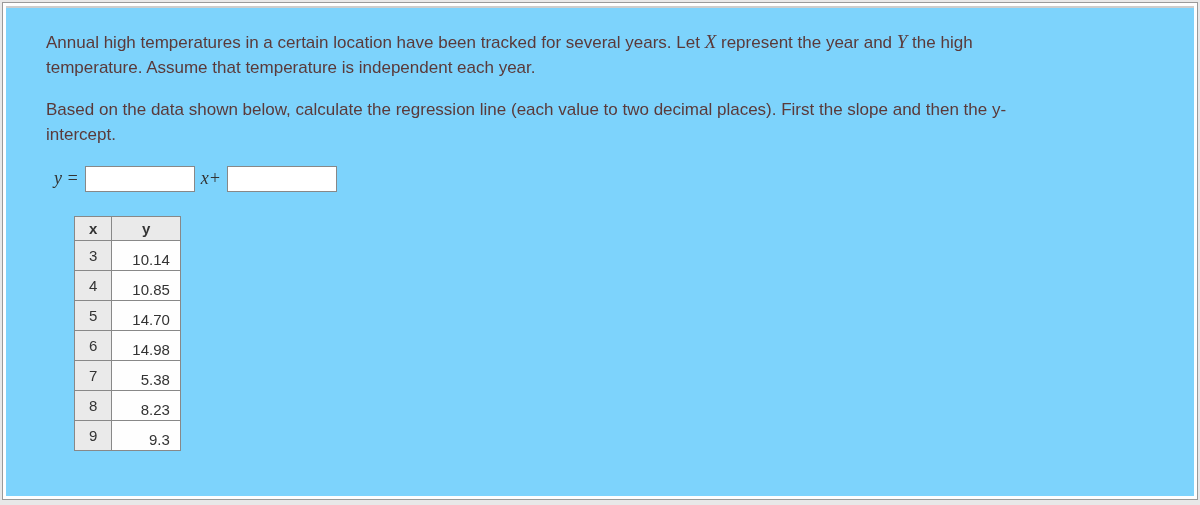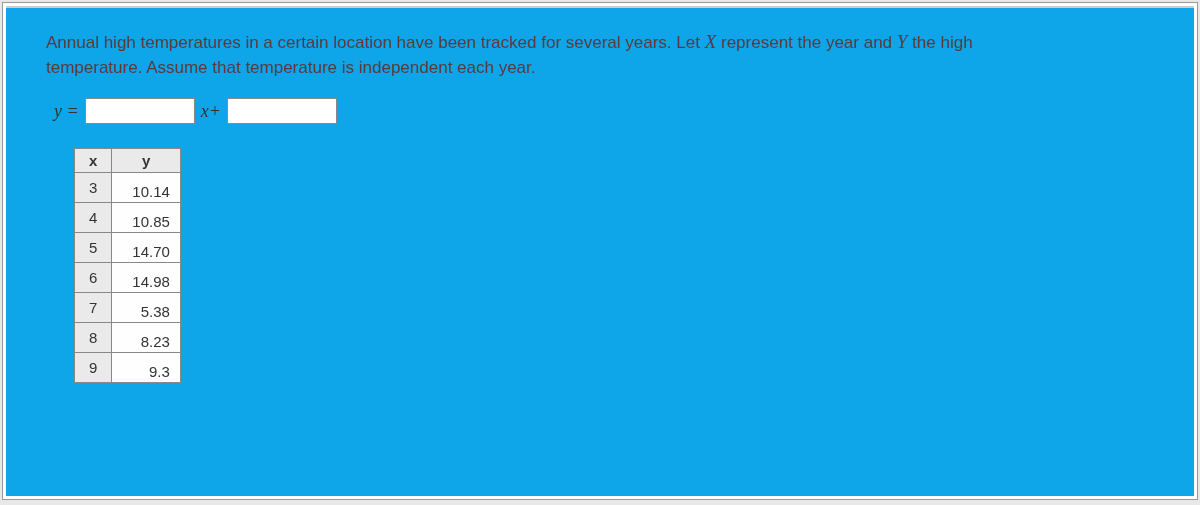--- a/index.html
+++ b/index.html
@@ -14,21 +14,21 @@
       height: 505px;
       position: relative;
     }
     .outer-frame {
       border: 1px solid #999;
       margin: 2px;
       padding: 3px;
       background: #fefefe;
     }
     .inner-frame {
-      background: #0ea5e9;
+      background: #7dd3fc;
       border-top: 2px solid #ccc;
       padding: 20px 40px 30px 40px;
       min-height: 490px;
     }
     .problem-text {
       color: #5a3a3a;
       font-size: 17px;
       line-height: 1.45;
       margin-bottom: 18px;
       max-width: 1000px;
@@ -90,20 +90,21 @@
 </head>
 <body>
 
 <div class="outer-frame">
   <div class="inner-frame">
 
     <p class="problem-text">
       <span>Annual high temperatures in a certain location have been tracked for several years. Let </span><span class="math-var">X</span><span> represent the year and </span><span class="math-var">Y</span><span> the high temperature. Assume that temperature is independent each year.</span>
     </p>
 
+    <p class="problem-text">Based on the data shown below, calculate the regression line (each value to two decimal places). First the slope and then the y-intercept.</p>
 
     <div class="equation-row">
       <span class="eq-label">y =</span>
       <input type="text" class="eq-input" value="" style="">
       <span class="eq-label">x+</span>
       <input type="text" class="eq-input" value="" style="">
     </div>
 
     <table class="data-table">
       <thead>

